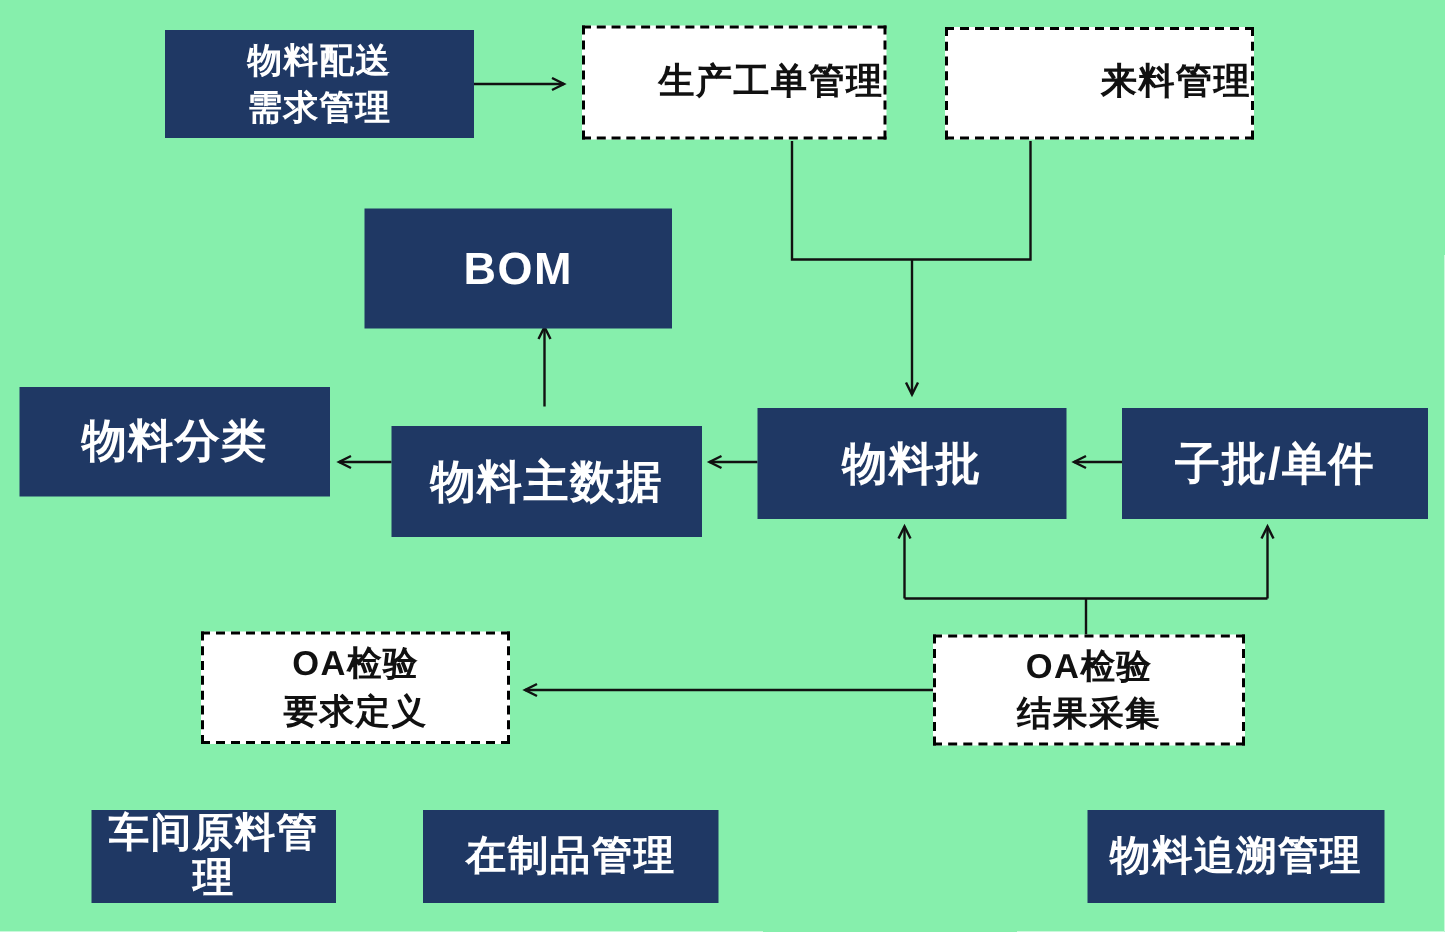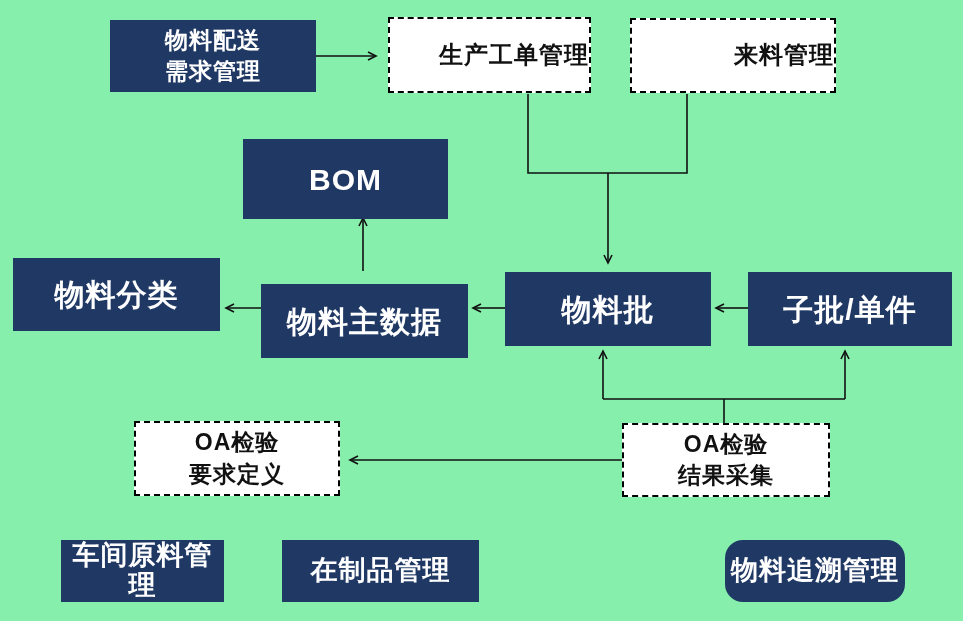--- a/index.html
+++ b/index.html
@@ -121,17 +121,17 @@
 
   <div class="node solid fs-bottom" style="left:61px; top:540px; width:163px; height:62px;">
     <span class="node-label">车间原料管理</span>
   </div>
 
   <div class="node solid fs-bottom" style="left:282px; top:540px; width:197px; height:62px;">
     <span class="node-label">在制品管理</span>
   </div>
 
 
-  <div class="node solid fs-bottom" style="left:725px; top:540px; width:180px; height:62px;border-radius:18px;">
+  <div class="node solid fs-bottom" style="left:725px; top:540px; width:198px; height:62px;">
     <span class="node-label">物料追溯管理</span>
   </div>
 
 </div>
 
 </body></html>

